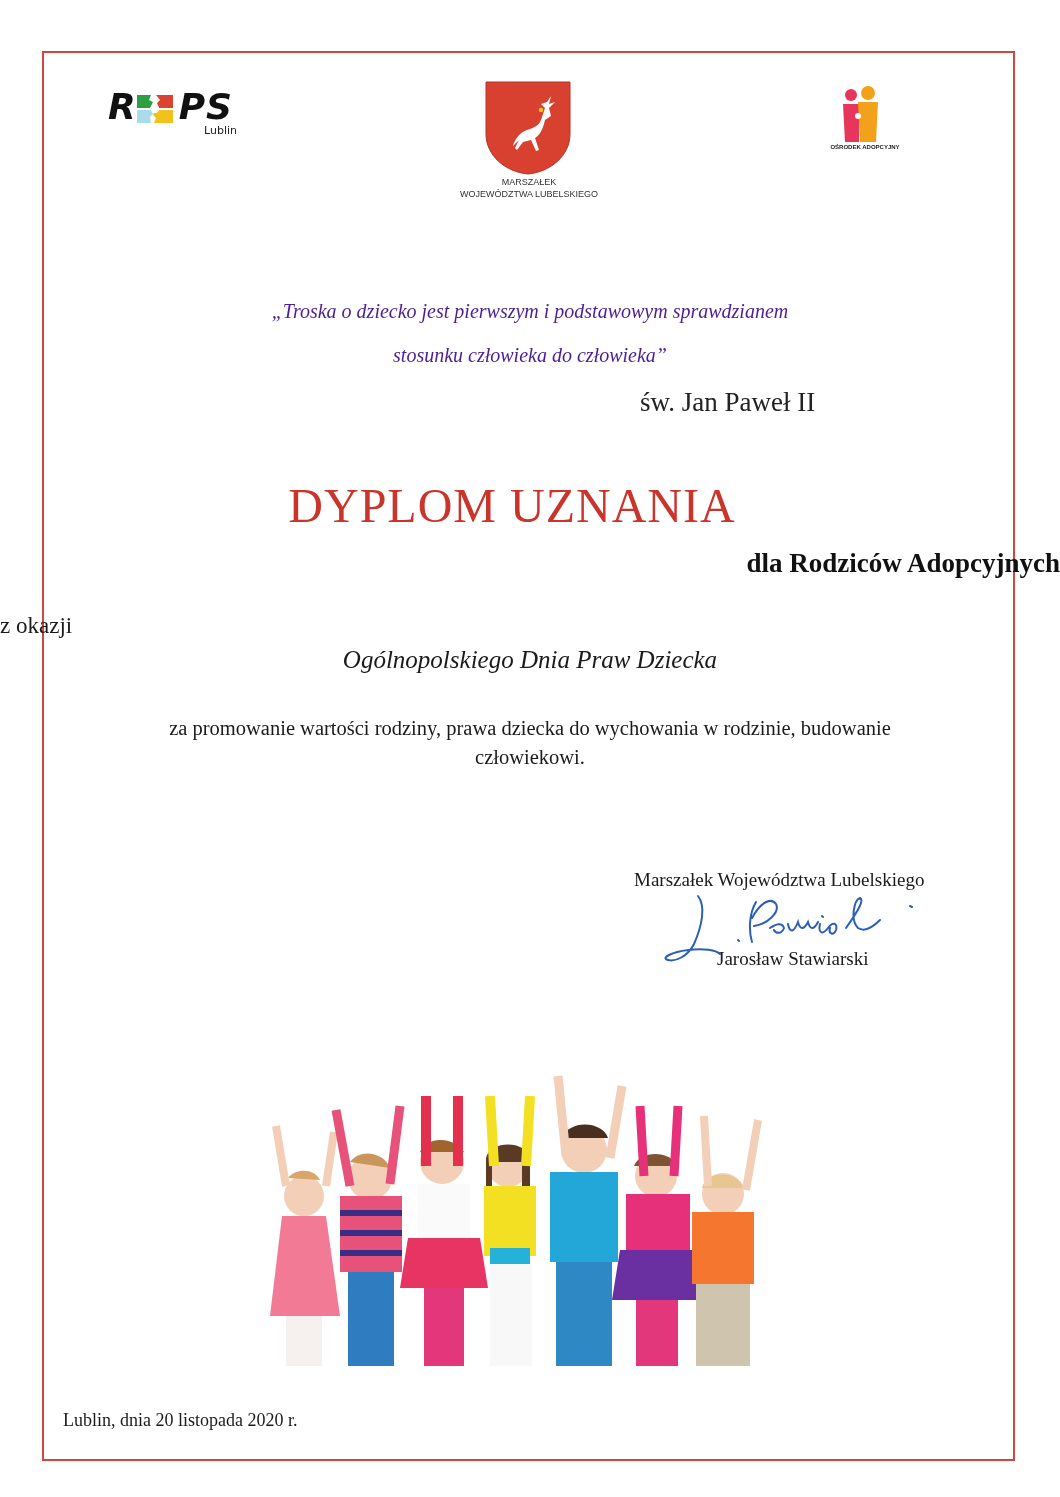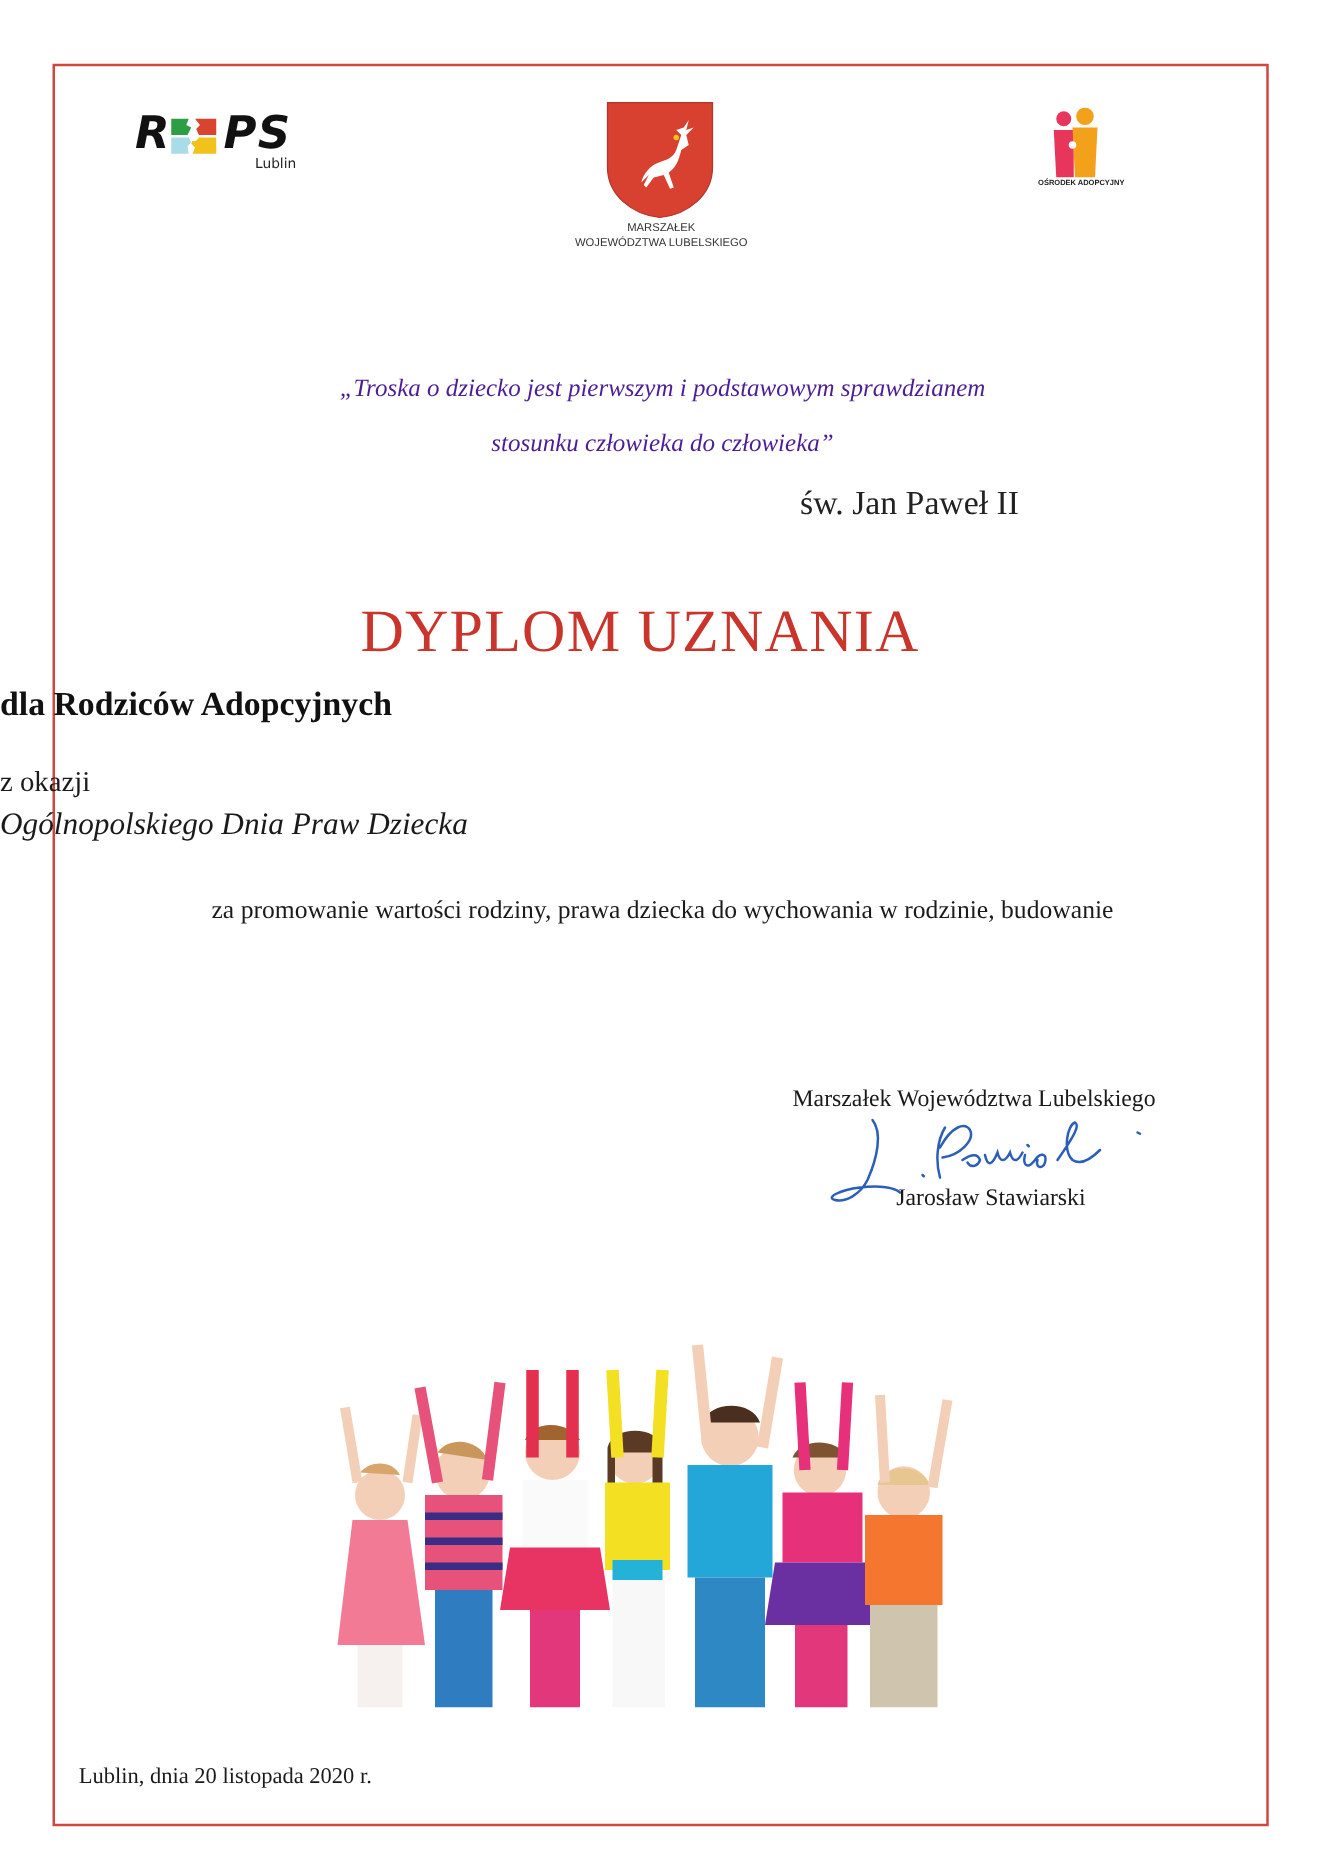--- a/index.html
+++ b/index.html
@@ -38,25 +38,25 @@
   }
   .quote {
     left: 100px; width: 860px; text-align: center; font-style: italic; font-size: 20px; color: #4c1d95;
   }
   .author { left: 640px; top: 387px; font-size: 27px; color: #222; }
   .title {
     left: 0; top: 478px; width: 984px; text-align: center; color: #c9342b;
     font-size: 48px; letter-spacing: 1px; margin-left: 20px;
   }
   .subtitle {
-    left: 0; top: 548px; width: 1060px; text-align: left; font-weight: bold; font-size: 27px; color: #111;
+    left: 0; top: 548px; width: 1060px; text-align: right; font-weight: bold; font-size: 27px; color: #111;
   }
   .occasion { left: 0; top: 613px; width: 1060px; text-align: left; font-size: 23px; }
   .occasion-name {
-    left: 0; top: 646px; width: 1060px; text-align: left; font-style: italic; font-size: 25px;
+    left: 0; top: 646px; width: 1060px; text-align: center; font-style: italic; font-size: 25px;
   }
   .body-text {
     left: 80px; top: 714px; width: 900px; text-align: center; font-size: 20.5px; line-height: 29px;
   }
   .sig-role { left: 634px; top: 869px; font-size: 19px; }
   .sig-name { left: 717px; top: 948px; font-size: 19px; }
   .signature { left: 660px; top: 888px; width: 310px; height: 82px; }
   .photo { left: 258px; top: 1066px; width: 512px; height: 300px; }
   .date { left: 63px; top: 1410px; font-size: 18px; }
 </style>
@@ -102,20 +102,21 @@
 <div class="abs quote" style="top:344px">stosunku człowieka do człowieka”</div>
 <div class="abs author">św. Jan Paweł II</div>
 
 <div class="abs title">DYPLOM UZNANIA</div>
 <div class="abs subtitle">dla Rodziców Adopcyjnych</div>
 <div class="abs occasion">z okazji</div>
 <div class="abs occasion-name">Ogólnopolskiego Dnia Praw Dziecka</div>
 
 <div class="abs body-text">
   <div>za promowanie wartości rodziny, prawa dziecka do wychowania w rodzinie, budowanie</div>
+  <div>człowiekowi.</div>
 </div>
 
 <div class="abs sig-role">Marszałek Województwa Lubelskiego</div>
 <svg class="abs signature" viewBox="0 0 310 82">
   <g fill="none" stroke="#2b5fb8" stroke-width="2" stroke-linecap="round">
     <path d="M38 8c8 10 4 30-4 48-6 12-18 18-26 16-8-2 4-8 20-10 16-2 28 0 32 4"></path>
     <path d="M78 52l1 1"></path>
     <path d="M96 14c-6 10-8 26-4 40M92 30c10-18 20-20 24-14 4 8-8 20-22 22M110 40c6-4 12-6 14 0-2 6-8 6-10 2M128 36c2 10 6 8 10-2 2 8 6 8 10 0 2 8 6 8 10 0M162 28l1 1M160 36c-2 8 2 12 8 4 4-6 10-6 8 2-2 6-8 4-6-2M186 40c14-20 18-28 14-30-6 2-10 22-2 30 6 4 14 0 22-8M250 18l2 1"></path>
   </g>
 </svg>

